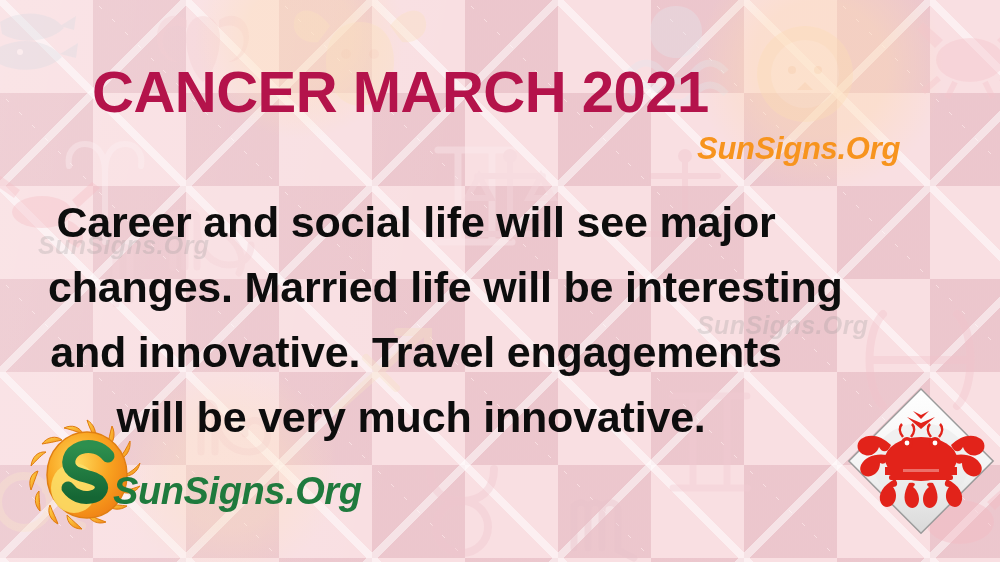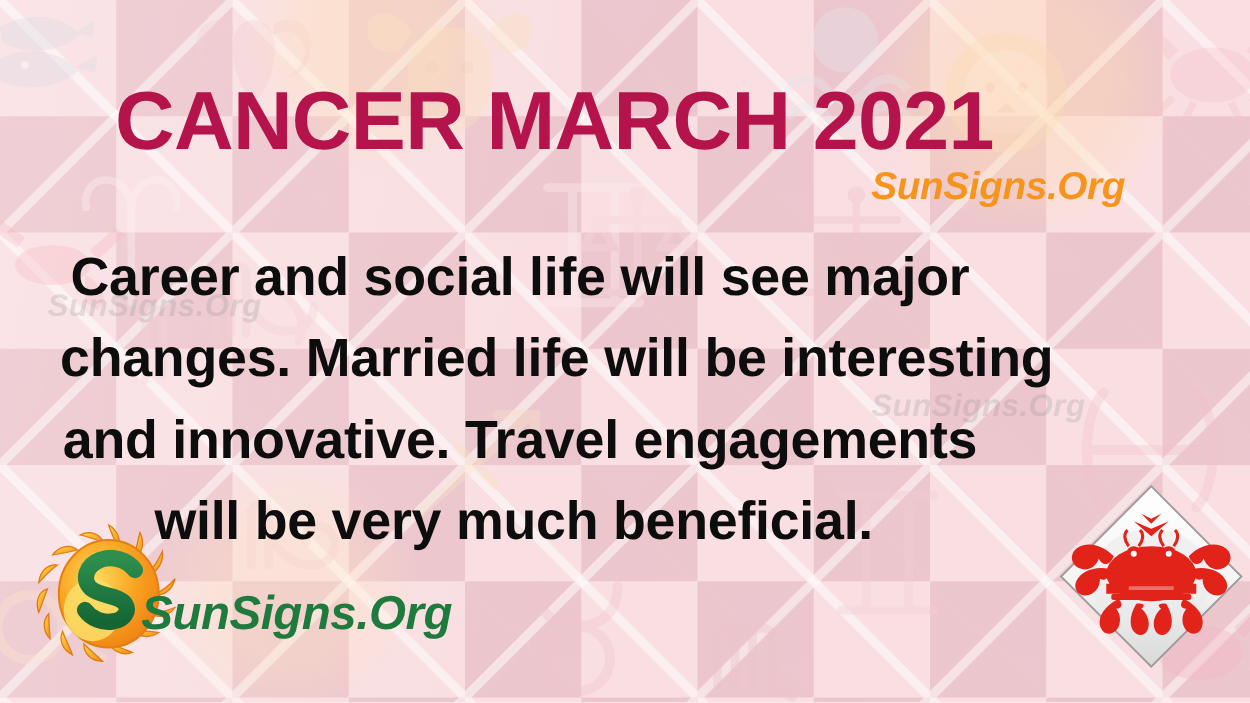--- a/index.html
+++ b/index.html
@@ -57,21 +57,21 @@
   }
   .wm-a { left:38px;  top:231px; font-size:25px; }
   .wm-b { left:697px; top:311px; font-size:25px; }
 
   
   .headline {
     position:absolute;
     left:92px; top:63px;
     font-family:"Liberation Sans", sans-serif;
     font-weight:bold;
-    font-size:66px;
+    font-size:58px;
     line-height:1;
     letter-spacing:-0.5px;
     color:#b4134b;
     white-space:nowrap;
     text-align:right;
   }
   .brand-top {
     position:absolute;
     left:697px; top:131px;
     font-family:"Liberation Sans", sans-serif;
@@ -289,21 +289,21 @@
   <div class="wm wm-a">SunSigns.Org</div>
   <div class="wm wm-b">SunSigns.Org</div>
 
   <div class="headline">CANCER MARCH 2021</div>
   <div class="brand-top">SunSigns.Org</div>
 
   <div class="body-copy">
     <span class="ln ln-1">Career and social life will see major</span>
     <span class="ln ln-2">changes. Married life will be interesting</span>
     <span class="ln ln-3">and innovative. Travel engagements</span>
-    <span class="ln ln-4">will be very much beneficial.</span>
+    <span class="ln ln-4">will be very much innovative.</span>
   </div>
 
   <svg class="logo-sun" viewBox="0 0 122 122">
     <defs>
       <radialGradient id="discG" cx="38%" cy="36%" r="72%">
         <stop offset="0%" stop-color="#ffd95b"></stop>
         <stop offset="55%" stop-color="#f9a320"></stop>
         <stop offset="100%" stop-color="#ef7f14"></stop>
       </radialGradient>
       <linearGradient id="rayG" x1="0" y1="0" x2="1" y2="1">

